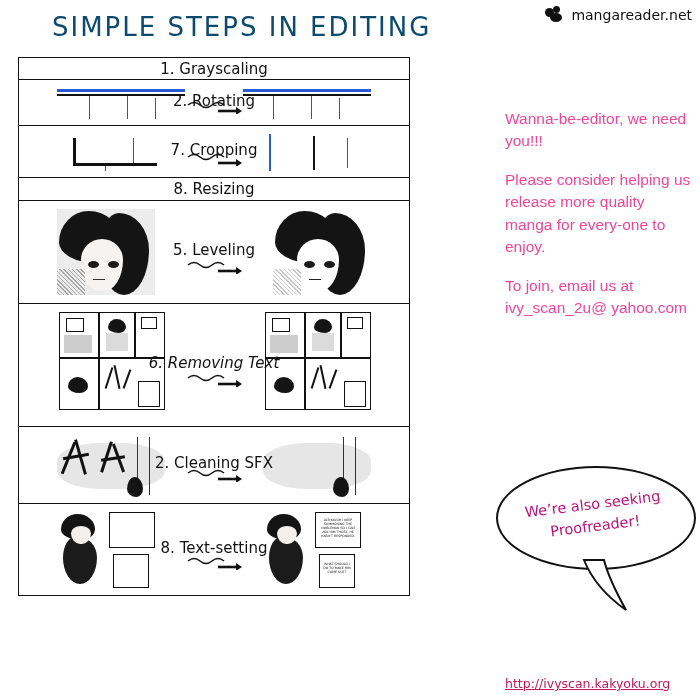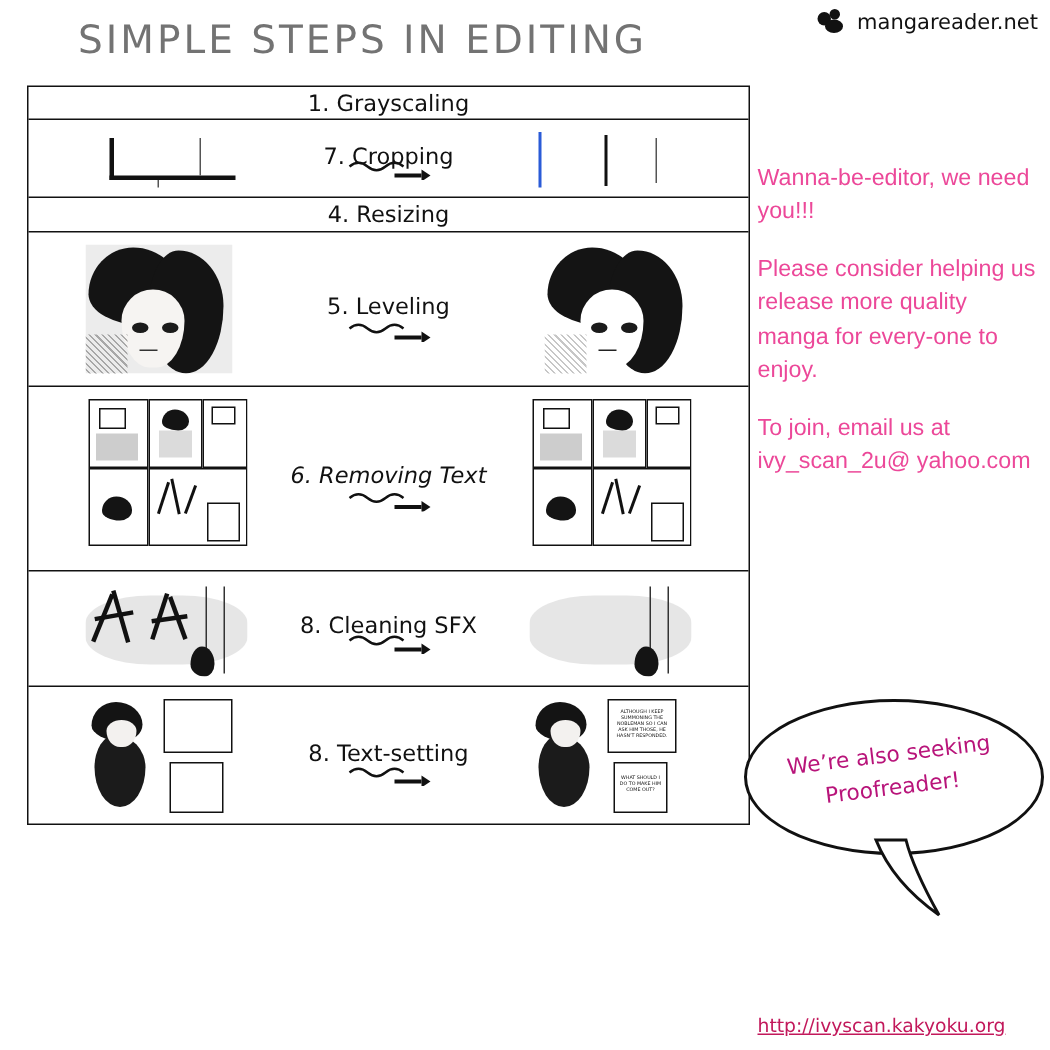--- a/index.html
+++ b/index.html
@@ -19,21 +19,21 @@
     inset: 0;
   }
 
   
   .title {
     position: absolute;
     left: 52px;
     top: 12px;
     font-size: 26px;
     letter-spacing: 2px;
-    color: #737373;
+    color: #0c4a6e;
     font-family: "DejaVu Sans", sans-serif;
     font-weight: 400;
   }
   .brand {
     position: absolute;
     right: 8px;
     top: 6px;
     display: flex;
     align-items: center;
     gap: 4px;
@@ -52,21 +52,21 @@
   }
   .brand-logo .b1 { width: 9px; height: 9px; left: 0; top: 2px; }
   .brand-logo .b2 { width: 7px; height: 7px; left: 8px; top: 0px; }
   .brand-logo .b3 { width: 12px; height: 9px; left: 5px; top: 7px; }
 
   
   .steps {
     position: absolute;
     left: 18px;
     top: 57px;
-    width: 482px;
+    width: 392px;
     border: 1.5px solid #111;
     box-sizing: border-box;
   }
   .row {
     position: relative;
     border-bottom: 1.5px solid #111;
     box-sizing: border-box;
   }
   .row:last-child { border-bottom: none; }
 
@@ -267,20 +267,44 @@
     </span>
     <span>mangareader.net</span>
   </div>
 
   <div class="steps">
 
     <div class="row r1">
       <div class="row-label">1. Grayscaling</div>
     </div>
 
+    <div class="row r2">
+      <div class="pane left" style="width:128px;">
+        <div class="bluebar" style="left:0px; top:3px; width:128px;"></div>
+        <div class="blackbar" style="left:0px; top:8px; width:128px; height:2px;"></div>
+        <div class="thinline" style="left:32px; top:10px; width:1px; height:24px;"></div>
+        <div class="thinline" style="left:70px; top:10px; width:1px; height:24px;"></div>
+        <div class="thinline" style="left:98px; top:12px; width:1px; height:22px;"></div>
+      </div>
+      <div class="pane right" style="width:128px;">
+        <div class="bluebar" style="left:0px; top:3px; width:128px;"></div>
+        <div class="blackbar" style="left:0px; top:8px; width:128px; height:2px;"></div>
+        <div class="thinline" style="left:30px; top:10px; width:1px; height:24px;"></div>
+        <div class="thinline" style="left:68px; top:10px; width:1px; height:24px;"></div>
+        <div class="thinline" style="left:96px; top:12px; width:1px; height:22px;"></div>
+      </div>
+      <div class="row-label with-arrow">2. Rotating</div>
+      <div class="arrow">
+        <svg width="60" height="14" viewBox="0 0 60 14" aria-hidden="true">
+          <path d="M4 5 q6 -5 12 0 q6 5 12 0 q6 -5 12 0" fill="none" stroke="#111" stroke-width="1.6"></path>
+          <path d="M34 11 L52 11" stroke="#111" stroke-width="2.6"></path>
+          <path d="M52 7 L58 11 L52 15 Z" fill="#111"></path>
+        </svg>
+      </div>
+    </div>
 
     <div class="row r3">
       <div class="pane left" style="width:110px;">
         <div class="blackbar" style="left:16px; top:6px; width:3px; height:28px;"></div>
         <div class="blackbar" style="left:16px; top:31px; width:84px; height:3px;"></div>
         <div class="thinline" style="left:76px; top:6px; width:1px; height:25px;"></div>
         <div class="thinline" style="left:48px; top:34px; width:1px; height:6px;"></div>
       </div>
       <div class="pane right" style="width:110px;">
         <div class="bluebar" style="left:8px; top:2px; width:1.5px; height:38px; background:#2a5bd7;"></div>
@@ -291,21 +315,21 @@
       <div class="arrow">
         <svg width="60" height="14" viewBox="0 0 60 14" aria-hidden="true">
           <path d="M4 5 q6 -5 12 0 q6 5 12 0 q6 -5 12 0" fill="none" stroke="#111" stroke-width="1.6"></path>
           <path d="M34 11 L52 11" stroke="#111" stroke-width="2.6"></path>
           <path d="M52 7 L58 11 L52 15 Z" fill="#111"></path>
         </svg>
       </div>
     </div>
 
     <div class="row r4">
-      <div class="row-label">4. Resizing</div>
+      <div class="row-label">8. Resizing</div>
     </div>
 
     <div class="row r5">
       <div class="pane left" style="width:98px; top:8px; bottom:8px;">
         <div class="face">
           <div class="grey-soft" style="left:0; top:0; width:100%; height:100%; background:rgba(150,150,150,.18);"></div>
           <div class="hair" style="left:2px; top:2px; width:62px; height:52px;"></div>
           <div class="hair2" style="left:42px; top:4px; width:50px; height:82px;"></div>
           <div class="cheek" style="left:24px; top:30px; width:42px; height:52px; background:#f6f4f2;"></div>
           <div class="eye" style="left:31px; top:52px; width:11px; height:7px;"></div>
@@ -402,21 +426,21 @@
         <div class="thinline" style="left:80px; top:4px; width:1px; height:58px; background:#333;"></div>
         <div class="thinline" style="left:92px; top:4px; width:1px; height:58px; background:#333;"></div>
         <div class="hair" style="left:70px; top:44px; width:16px; height:20px;"></div>
       </div>
       <div class="pane right" style="width:108px; top:6px; bottom:6px;">
         <div class="grey-soft" style="left:0; top:10px; width:108px; height:46px; background:rgba(140,140,140,.22); border-radius:40%;"></div>
         <div class="thinline" style="left:80px; top:4px; width:1px; height:58px; background:#333;"></div>
         <div class="thinline" style="left:92px; top:4px; width:1px; height:58px; background:#333;"></div>
         <div class="hair" style="left:70px; top:44px; width:16px; height:20px;"></div>
       </div>
-      <div class="row-label with-arrow">8. Cleaning SFX</div>
+      <div class="row-label with-arrow">2. Cleaning SFX</div>
       <div class="arrow" style="bottom:18px;">
         <svg width="60" height="14" viewBox="0 0 60 14" aria-hidden="true">
           <path d="M4 5 q6 -5 12 0 q6 5 12 0 q6 -5 12 0" fill="none" stroke="#111" stroke-width="1.6"></path>
           <path d="M34 11 L52 11" stroke="#111" stroke-width="2.6"></path>
           <path d="M52 7 L58 11 L52 15 Z" fill="#111"></path>
         </svg>
       </div>
     </div>
 
     <div class="row r8">

